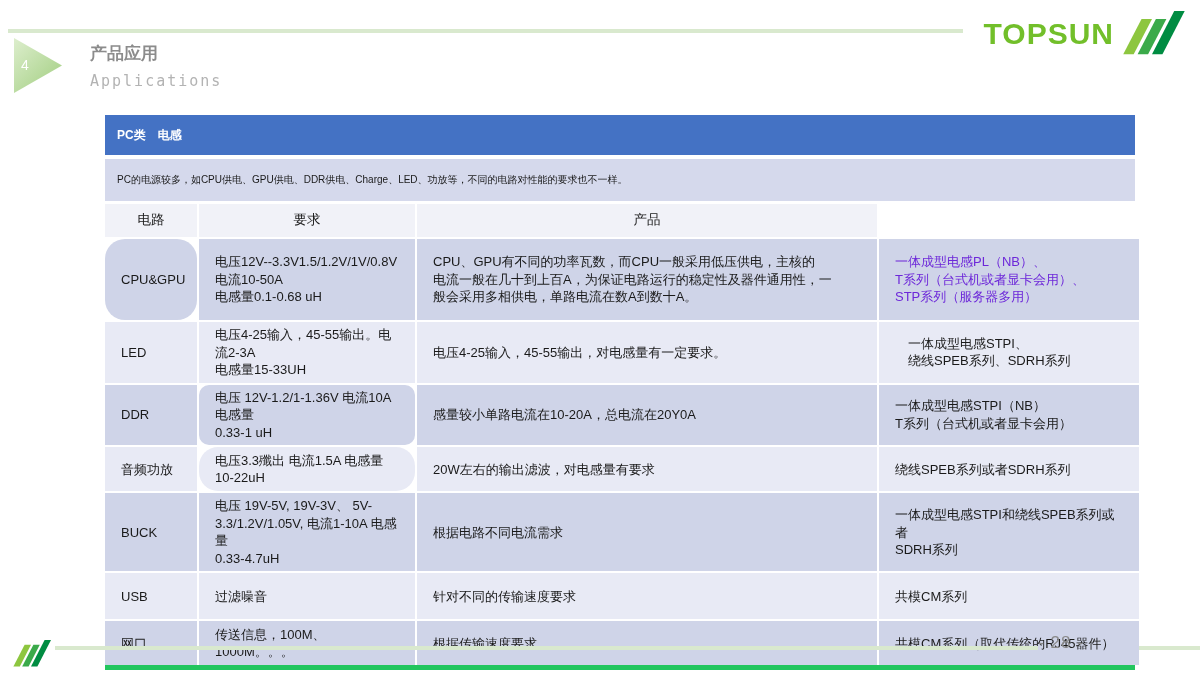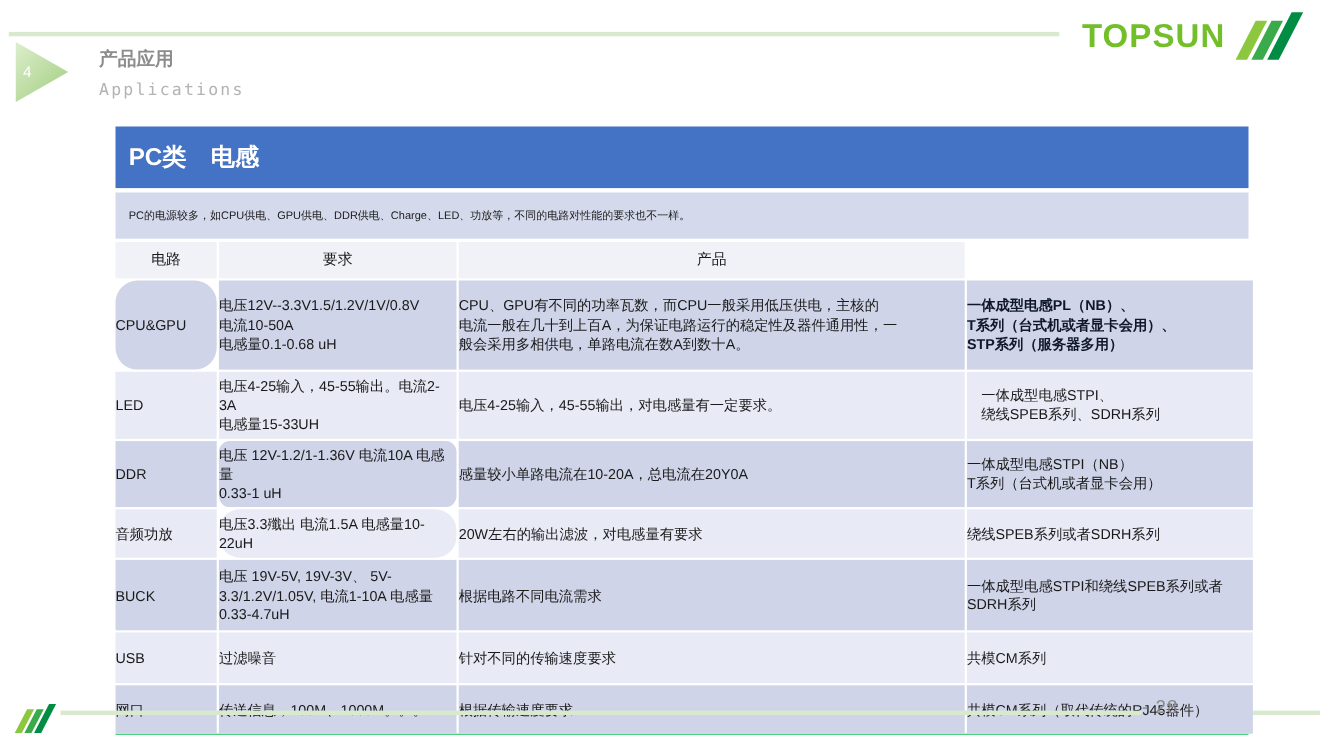--- a/index.html
+++ b/index.html
@@ -13,30 +13,30 @@
       clip-path:polygon(0 0,100% 50%,0 100%);}
   .badge-num{position:absolute;left:7px;top:19px;color:#ffffff;font-size:14px;}
   .page-title{position:absolute;left:90px;top:42px;font-size:17px;font-weight:bold;color:#8c8c8c;}
   .page-subtitle{position:absolute;left:90px;top:72px;font-size:15px;color:#b3b3b3;
       font-family:"DejaVu Sans Mono","Liberation Mono",monospace;letter-spacing:2px;}
   .logo{position:absolute;right:14px;top:10px;display:flex;align-items:center;gap:4px;}
   .logo-text{font-size:30px;font-weight:bold;color:#72bf2a;letter-spacing:1px;}
 
   
   .panel{position:absolute;left:105px;top:115px;width:1030px;}
-  .panel-title{height:56px;background:#4472c4;color:#ffffff;font-size:22px;font-weight:bold;
+  .panel-title{height:40px;background:#4472c4;color:#ffffff;font-size:12px;font-weight:bold;
       display:flex;align-items:center;padding-left:12px;box-sizing:border-box;}
   .panel-desc{margin-top:4px;height:42px;background:#d5d9ec;font-size:10px;color:#1a1a1a;
       display:flex;align-items:center;padding-left:12px;box-sizing:border-box;}
 
   
   .data-table{margin-top:3px;display:flex;flex-direction:column;gap:2px;
-      border-bottom:1px solid #22c55e;}
+      border-bottom:5px solid #22c55e;}
   .t-row{display:grid;grid-template-columns:92px 216px 460px 260px;gap:2px;}
-  .t-cell{display:flex;align-items:center;padding:4px 0;box-sizing:border-box;
+  .t-cell{display:flex;align-items:center;padding:4px 16px;box-sizing:border-box;
       font-size:13px;line-height:1.35;}
   .t-cell span{white-space:pre-wrap;}
   .t-head .t-cell{background:#f1f2f8;min-height:33px;justify-content:center;
       padding:4px 4px;font-size:13.5px;}
   .t-row.dark .t-cell{background:#cfd4e8;}
   .t-row.light .t-cell{background:#e8eaf5;}
 
   
   .footer-logo{position:absolute;left:10px;top:640px;}
   .f-line{position:absolute;top:646px;height:4px;background:#d9e9ce;}
@@ -91,21 +91,21 @@
               <span>电压12V--3.3V1.5/1.2V/1V/0.8V
 电流10-50A
 电感量0.1-0.68 uH</span>
             </div>
             <div class="t-cell cell-requirement" style="min-height: 81px;">
               <span>CPU、GPU有不同的功率瓦数，而CPU一般采用低压供电，主核的
 电流一般在几十到上百A，为保证电路运行的稳定性及器件通用性，一
 般会采用多相供电，单路电流在数A到数十A。</span>
             </div>
             <div class="t-cell cell-product" style="min-height: 81px;">
-              <span style="color: #0f172a; font-weight: bold;">一体成型电感PL（NB）、
+              <span style="color: #6d28d9;">一体成型电感PL（NB）、
 T系列（台式机或者显卡会用）、
 STP系列（服务器多用）</span>
             </div>
           </div>
           <div class="t-row light">
             <div class="t-cell cell-circuit" style="min-height: 48px;">
               <span>LED</span>
             </div>
             <div class="t-cell cell-property" style="min-height: 48px;">
               <span>电压4-25输入，45-55输出。电流2-3A

